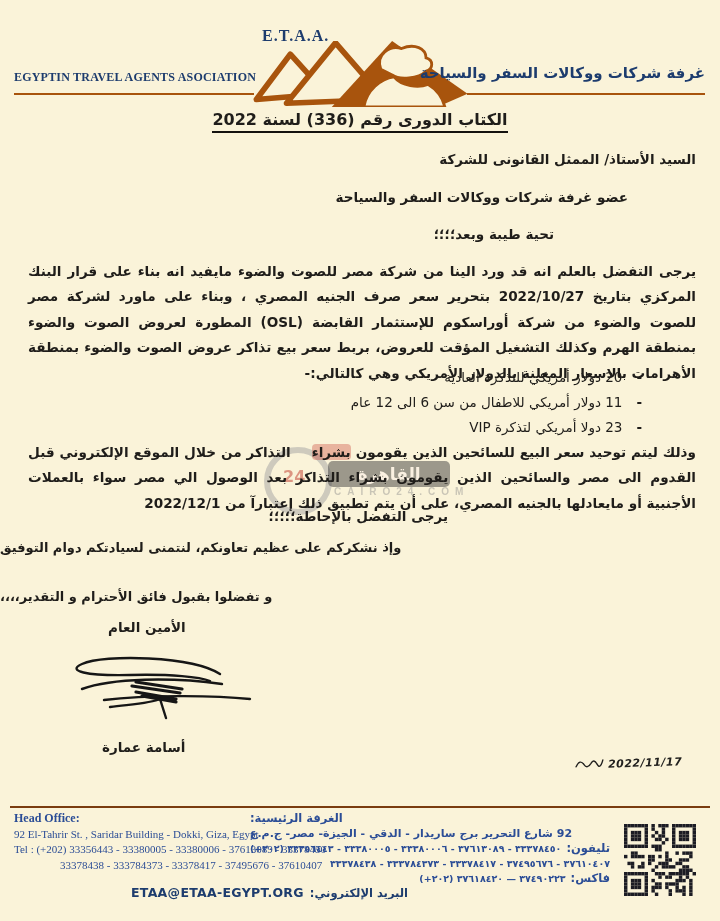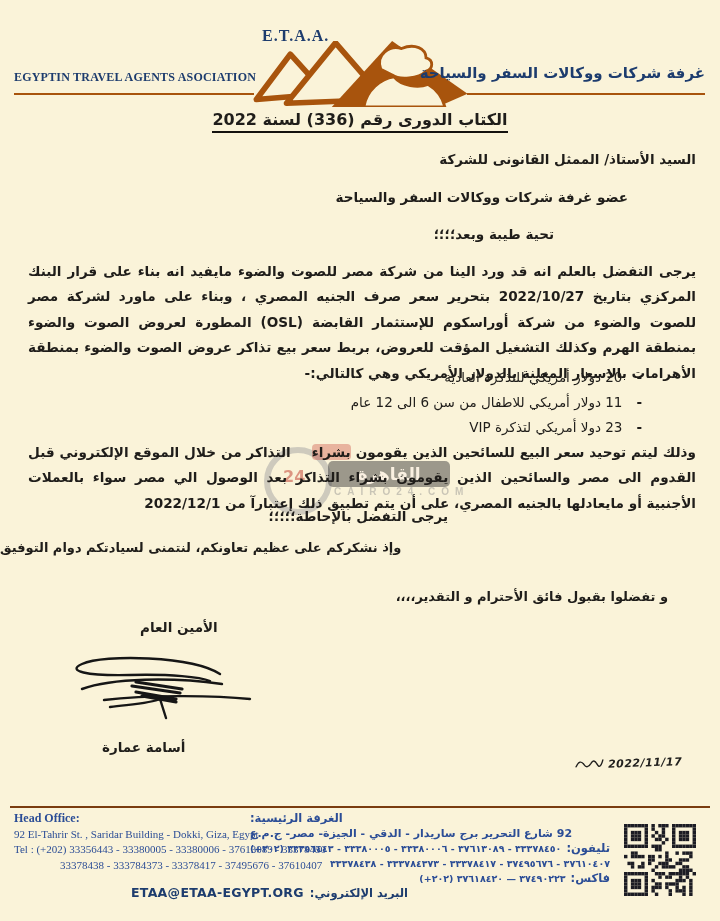--- a/index.html
+++ b/index.html
@@ -23,22 +23,22 @@
   .r3{top:226px;right:166px;font-size:13.5px;white-space:nowrap;}
   .para{left:28px;right:24px;font-size:13.6px;line-height:25.4px;text-align:justify;}
   .p1{top:259px;}
   .p2{top:440px;}
   .red-word{background:rgba(198,60,50,.35);border-radius:4px;margin-left:16px;}
   .bullets{top:364px;right:78px;font-size:13.5px;}
   .bullet-row{display:flex;direction:rtl;gap:14px;height:25px;align-items:center;}
   .dash{font-weight:bold;}
   .note{top:508px;right:272px;font-size:13.5px;white-space:nowrap;}
   .thanks{top:540px;left:0;width:720px;text-align:left;font-size:13px;}
-  .closing{top:589px;left:0;width:648px;text-align:right;font-size:13px;padding-left:20px;}
-  .amin{top:619px;left:108px;font-size:13.5px;margin-left:32px;}
+  .closing{top:589px;left:0;width:648px;text-align:left;font-size:13px;}
+  .amin{top:619px;left:108px;font-size:13.5px;}
   .sig{top:644px;left:52px;width:205px;height:95px;}
   .signer{top:739px;left:102px;font-size:13.5px;}
   .hand-date{top:755px;right:38px;transform:rotate(-2deg);display:flex;align-items:center;gap:4px;color:#21201e;font-size:11px;font-weight:bold;font-style:italic;letter-spacing:.5px;}
   
   .wm{opacity:.5;}
   .wm-ring{top:447px;left:264px;width:56px;height:56px;border:6px solid #a3a3a3;border-radius:50%;}
   .wm-ring span{position:absolute;top:14px;left:13px;color:#c0392b;font-size:16px;font-weight:bold;}
   .wm-rect{top:461px;left:328px;width:122px;height:26px;background:#404040;border-radius:5px;color:#fbeeea;direction:rtl;text-align:center;font-weight:bold;font-size:17px;line-height:26px;}
   .wm-site{top:486px;left:334px;color:#9a9894;font-family:"Liberation Sans",sans-serif;font-size:10px;letter-spacing:6px;font-weight:bold;}
   

